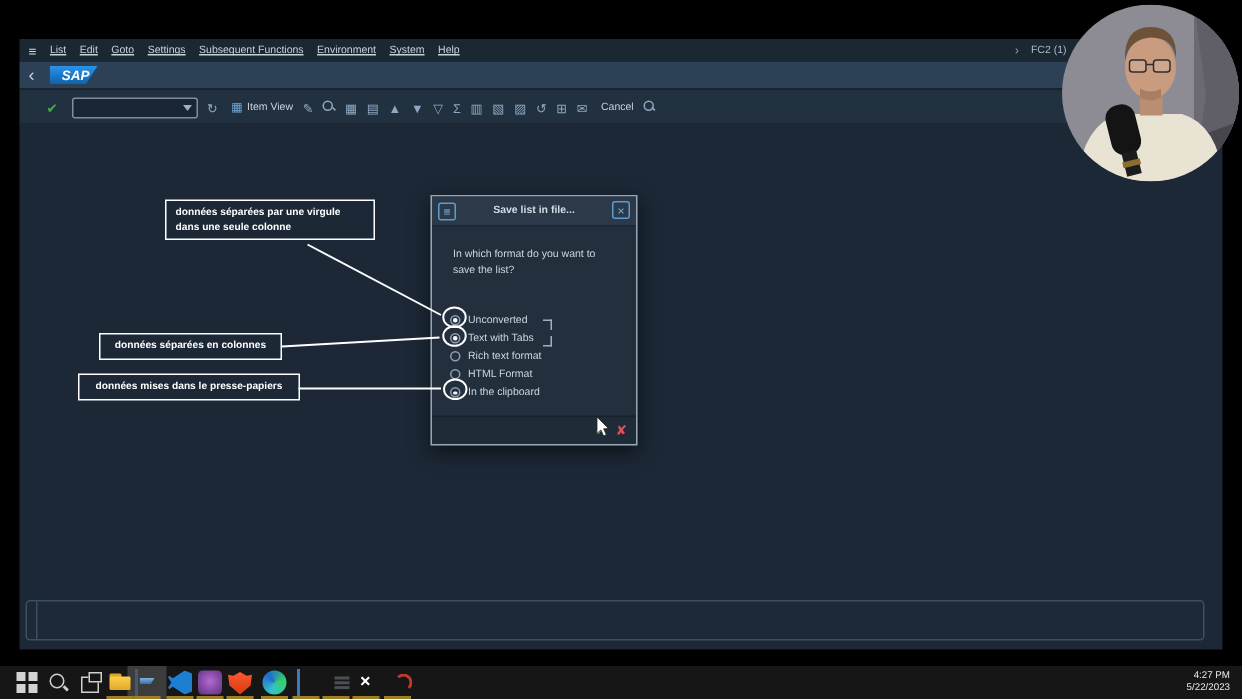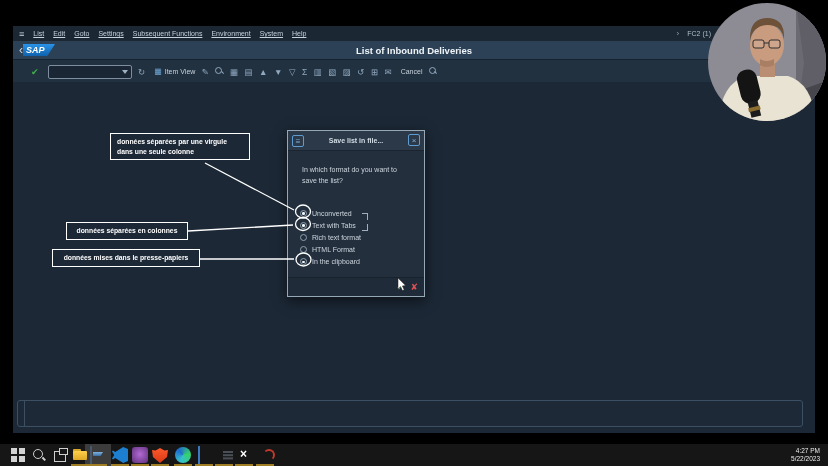--- a/index.html
+++ b/index.html
@@ -10,23 +10,23 @@
   
   #menubar{left:13px;top:26px;width:802px;height:15px;background:#1b2733;
            display:flex;align-items:center;gap:9px;font-size:7px;color:#c6d2dd;}
   #menubar .burger{margin-left:6px;font-size:9px;color:#cfd9e2;}
   #menubar .mi{text-decoration:underline;cursor:default;white-space:nowrap;}
   #menubar .sess{margin-left:auto;margin-right:104px;display:flex;gap:8px;align-items:center;color:#aebecb;}
   #menubar .chev{color:#8fa3b5;font-size:8px;}
 
   #titlebar{left:13px;top:41px;width:802px;height:18px;background:#2d4156;display:flex;align-items:center;}
   #titlebar .back{margin-left:6px;color:#cfd9e2;font-size:12px;line-height:10px;}
-  .saplogo{width:32px;height:12px;background:linear-gradient(180deg,#2a93e8,#0f62ad);
+  .saplogo{margin-left:10px;width:32px;height:12px;background:linear-gradient(180deg,#2a93e8,#0f62ad);
            clip-path:polygon(0 0,100% 0,76% 100%,0 100%);color:#fff;font-weight:bold;font-style:italic;
-           font-size:9px;line-height:12px;padding-left:3px;box-sizing:border-box;}
+           font-size:9px;line-height:12px;padding-left:3px;box-sizing:border-box;text-align:center;}
   #titlebar .title{position:absolute;left:0;right:0;text-align:center;color:#eef3f8;font-size:9.5px;font-weight:bold;}
 
   #toolbar{left:13px;top:59px;width:802px;height:23px;background:#223140;border-top:1px solid #172230;
            display:flex;align-items:center;font-size:7px;color:#c6d2dd;}
   #toolbar .tbi{font-size:8.5px;color:#8fa9c0;margin-left:6.5px;line-height:10px;cursor:default;}
   .checkmark{color:#3fae49!important;font-size:9px!important;margin-left:18px!important;}
   .combo{margin-left:9px;width:82px;height:12px;border:1px solid #7e8da0;border-radius:2px;background:#1a2634;
          position:relative;}
   .combo .cchev{position:absolute;right:3px;top:4px;width:0;height:0;border-left:3px solid transparent;
          border-right:3px solid transparent;border-top:4px solid #9fb0c2;}
@@ -124,21 +124,20 @@
     <span class="mi">Help</span>
     <span class="sess">
       <span class="chev">›</span>
       <span>FC2 (1)</span>
     </span>
   </div>
 
   <div class="abs" id="titlebar">
     <span class="back">‹</span>
     <span class="saplogo">SAP</span>
-    <span class="title">List of Inbound Deliveries</span>
   </div>
 
   <div class="abs" id="toolbar">
     <span class="tbi checkmark">✔</span>
     <span class="combo">
         <span class="cchev"></span>
       </span>
     <span class="tbi">↻</span>
     <span class="itemview">
       <span class="ivicon">▦</span>

